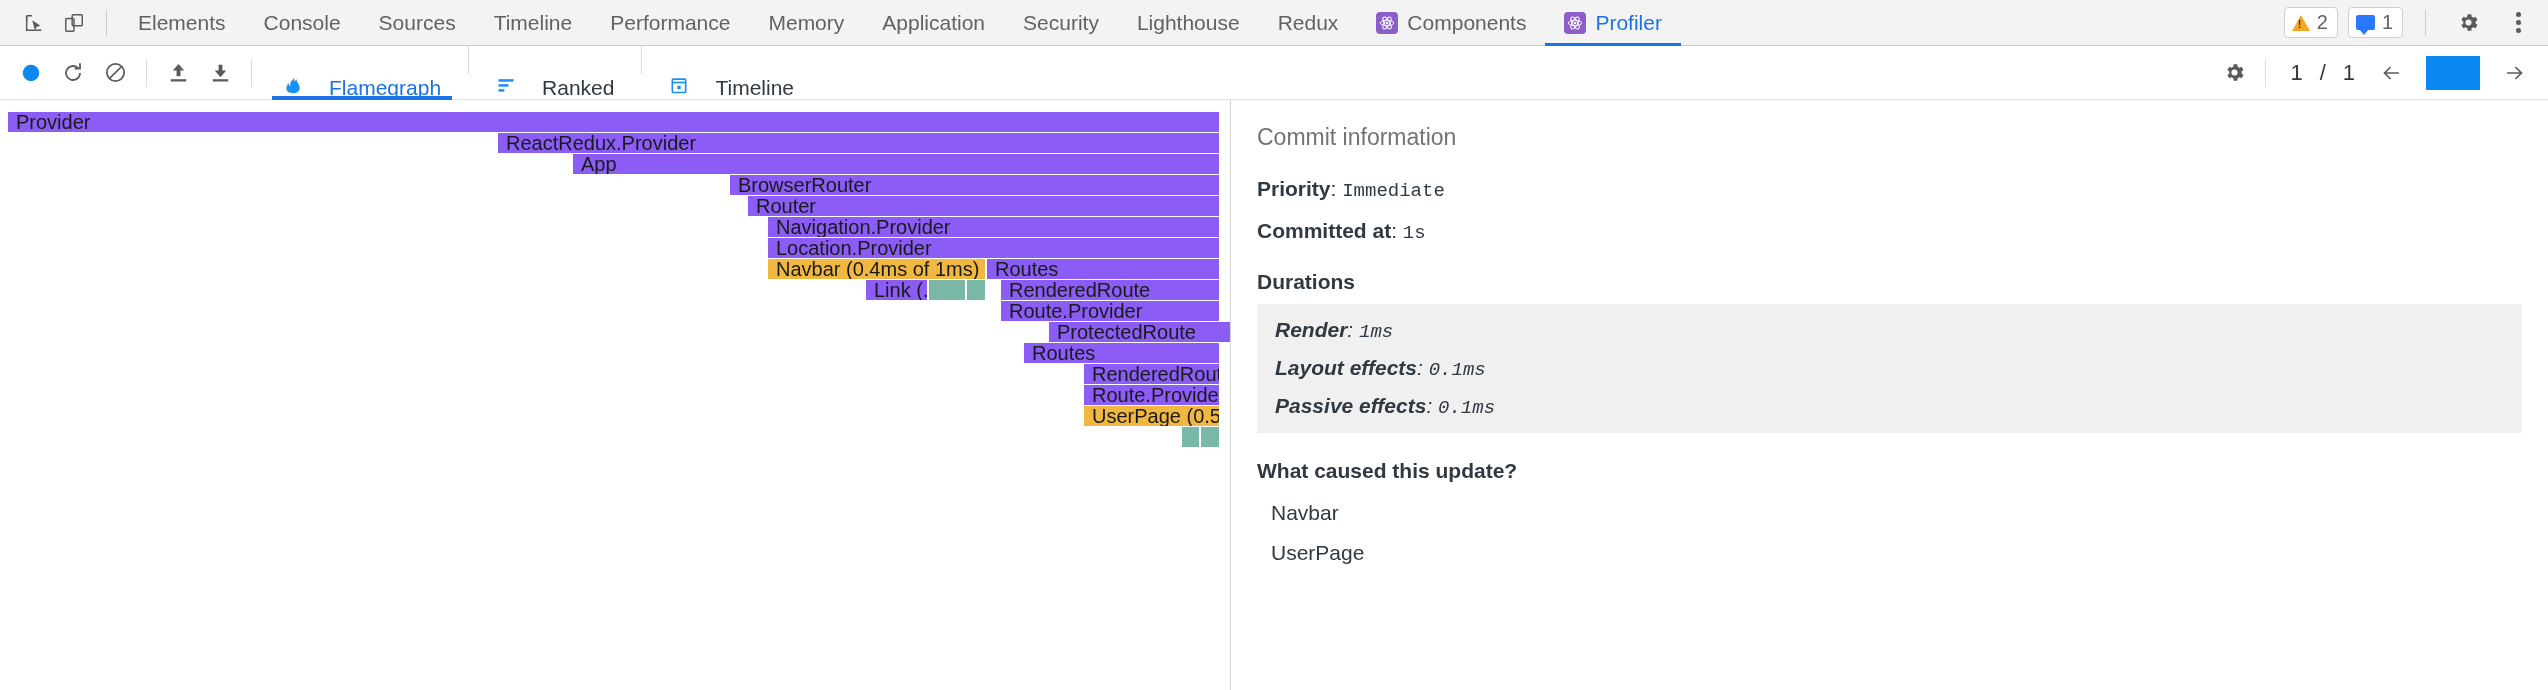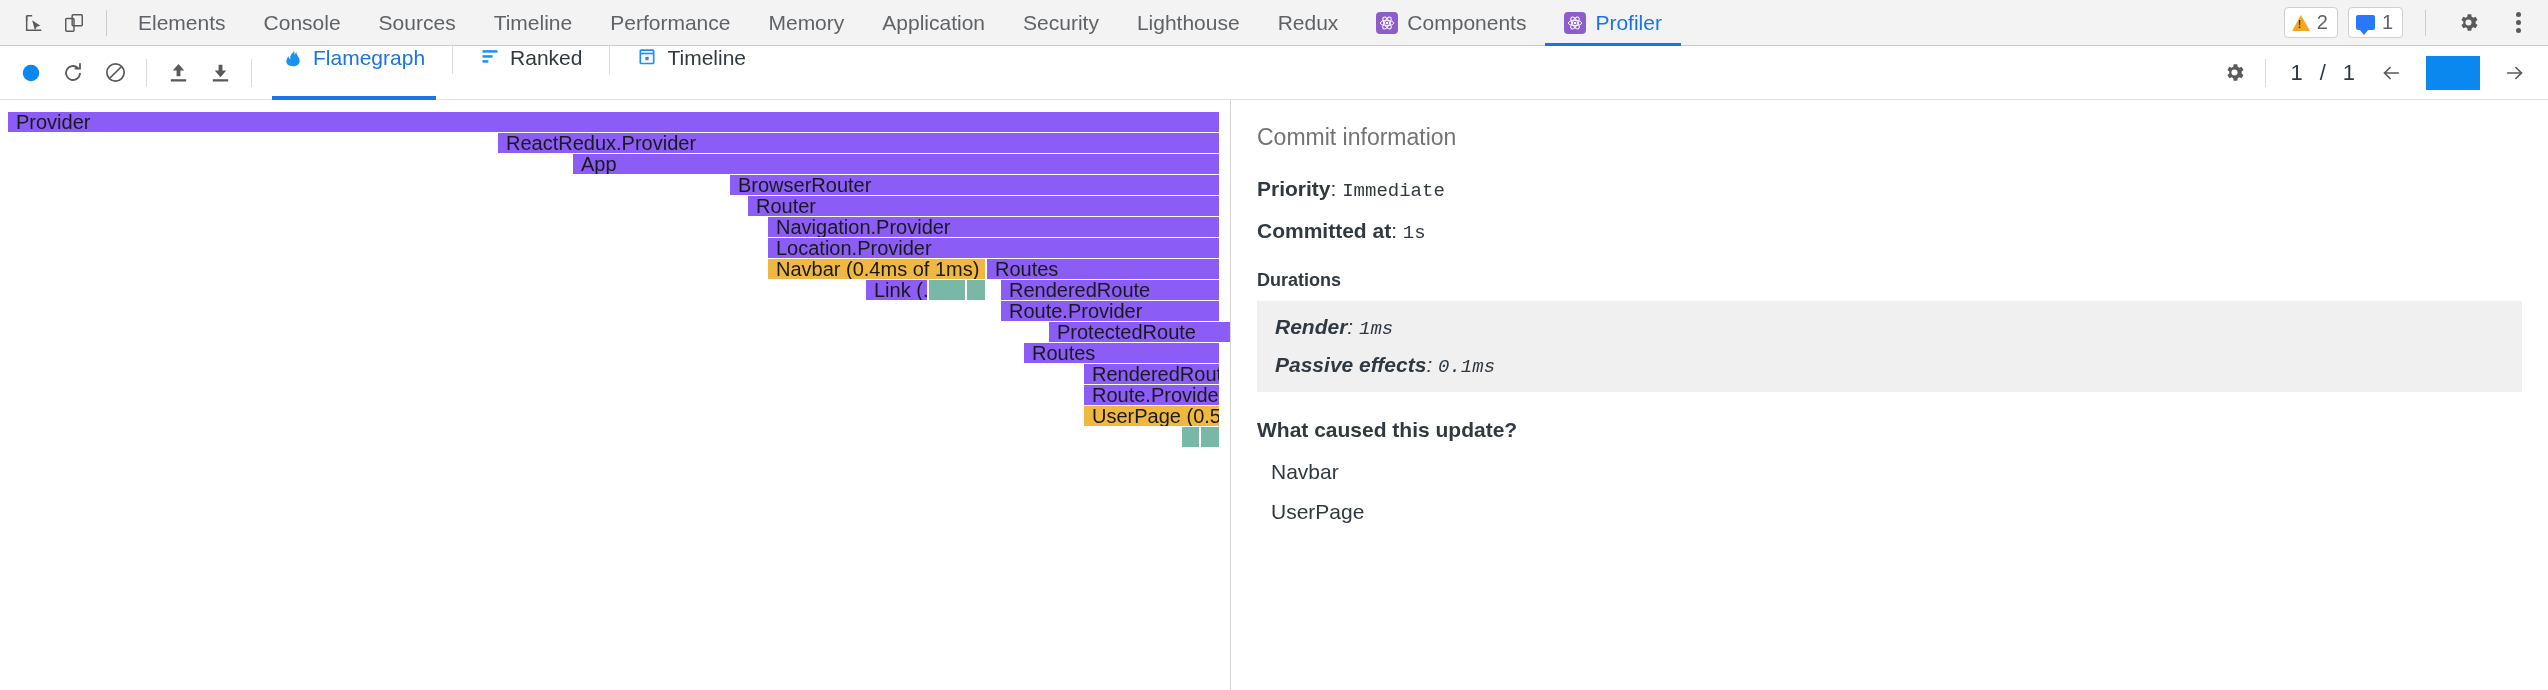--- a/index.html
+++ b/index.html
@@ -84,21 +84,21 @@
     padding: 0 14px 0 10px;
   }
   .pb-btn {
     width: 42px; height: 42px;
     display: flex; align-items: center; justify-content: center;
     color: #5a5a5a;
   }
   .pb-sep { width: 1px; height: 28px; background: #dcdcdc; margin: 0 10px; }
   .pb-tabs { display: flex; align-items: stretch; height: 54px; margin-left: 4px; }
   .pb-tab {
-    display: flex; align-items: flex-start; gap: 10px;
+    display: flex; align-items: flex-end; gap: 26px;
     padding: 0 17px; height: 54px; position: relative;
     color: #303942; font-size: 21px; white-space: nowrap;
   }
   .pb-tab.active { color: #1a73e8; }
   .pb-tab.active::after {
     content: ""; position: absolute; left: 6px; right: 6px; bottom: 0;
     height: 4px; background: #1a73e8;
   }
   .pb-right { margin-left: auto; display: flex; align-items: center; gap: 0; }
   .commit-nav { display: flex; align-items: center; gap: 16px; padding-left: 14px; }
@@ -124,21 +124,21 @@
 
   
   .side {
     flex: 1 1 auto; border-left: 1px solid #d6d6d6;
     padding: 24px 26px; background: #fff; overflow: hidden;
   }
   .side-title { font-size: 23px; color: #737373; margin-bottom: 26px; }
   .side-line { font-size: 21px; margin-bottom: 17px; color: #303942; }
   .side-line b { font-weight: bold; }
   .mono { font-family: "Liberation Mono", monospace; font-size: 19px; }
-  .dur-head { font-weight: bold; font-size: 18px; margin-bottom: 10px; }
+  .dur-head { font-weight: bold; font-size: 21px; margin-bottom: 10px; }
   .dur-box { background: #f0f0f0; padding: 14px 18px; margin-bottom: 26px; font-style: italic; }
   .dur-box .side-line { margin-bottom: 13px; }
   .dur-box .side-line:last-child { margin-bottom: 0; }
   .cause-head { font-weight: bold; font-size: 21px; margin-bottom: 18px; }
   .cause-item { font-size: 21px; margin: 0 0 16px 14px; color: #303942; }
 </style>
 </head>
 <body>
 
 <div class="devtools-bar">
@@ -401,20 +401,23 @@
     <div class="side-line" style="margin-bottom:26px;">
       <b>Committed at</b><span>: </span><span class="mono">1s</span>
     </div>
 
     <div class="dur-head">Durations</div>
     <div class="dur-box">
       <div class="side-line">
         <b>Render</b><span>: </span><span class="mono">1ms</span>
       </div>
       <div class="side-line">
+        <b>Layout effects</b><span>: </span><span class="mono">0.1ms</span>
+      </div>
+      <div class="side-line">
         <b>Passive effects</b><span>: </span><span class="mono">0.1ms</span>
       </div>
     </div>
 
     <div class="cause-head">What caused this update?</div>
     <div class="cause-item">Navbar</div>
     <div class="cause-item">UserPage</div>
   </div>
 </div>
 

